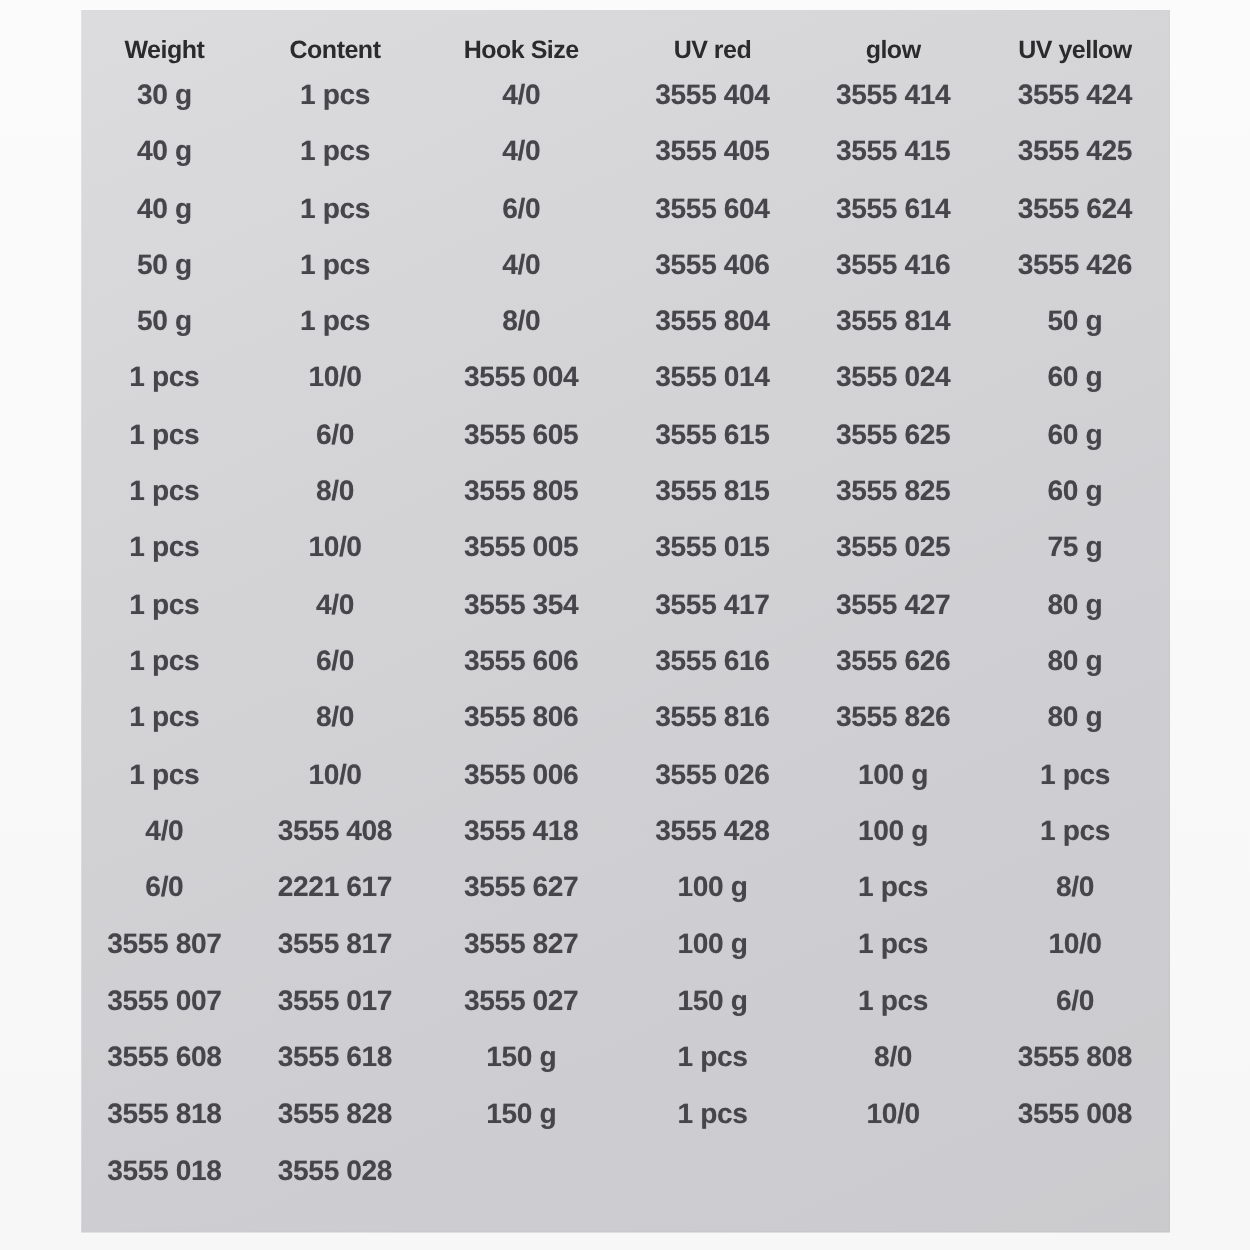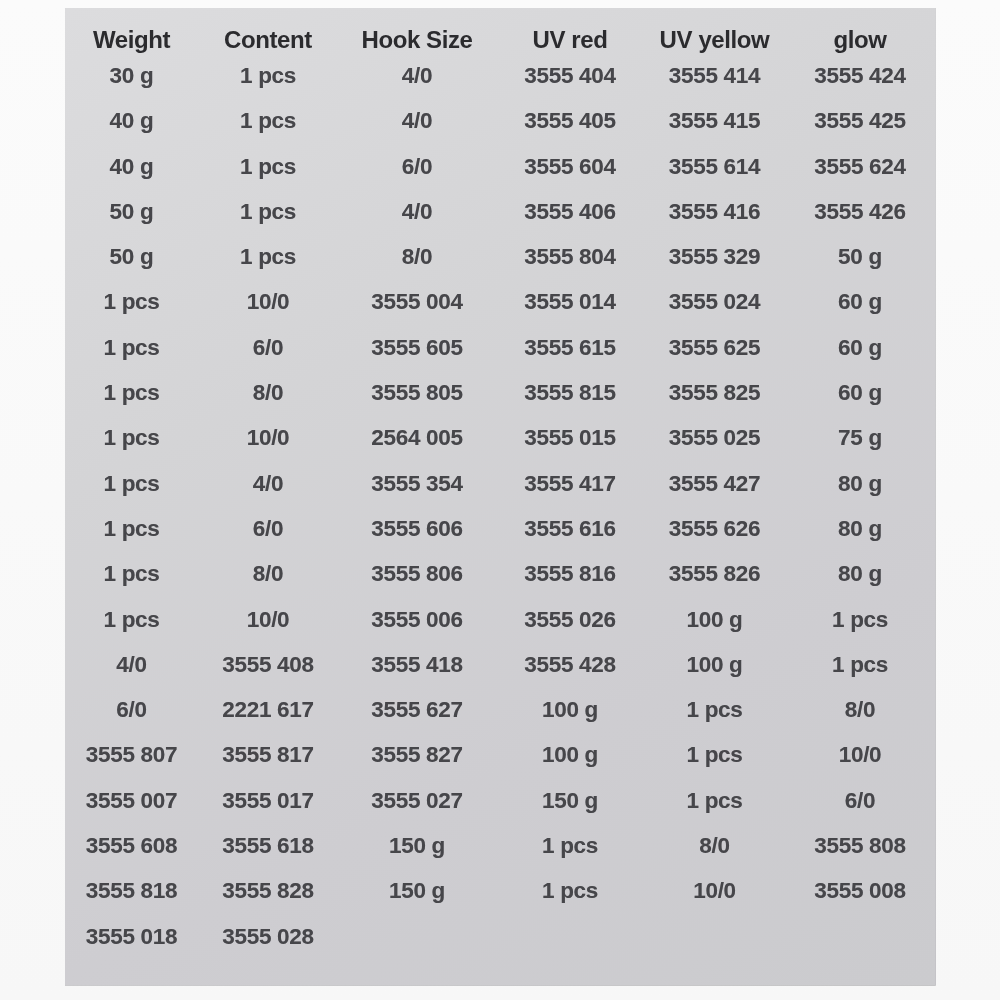--- a/index.html
+++ b/index.html
@@ -33,21 +33,21 @@
   }
   .cell {
     display: flex;
     align-items: center;
     justify-content: center;
     white-space: nowrap;
   }
   .cell.header {
     height: 64px;
     font-weight: 700;
-    font-size: 24px;
+    font-size: 20px;
     letter-spacing: -0.4px;
     color: #2b2b2e;
   }
   .cell.data {
     font-weight: 700;
     font-size: 22.5px;
     letter-spacing: -0.3px;
     color: #46464a;
     text-shadow: 0 0 0.6px rgba(70,70,74,0.35);
   }
@@ -55,22 +55,22 @@
 </head>
 <body>
 
 <div class="page">
   <div class="panel">
     <div class="grid" id="grid">
         <div class="cell header">Weight</div>
         <div class="cell header">Content</div>
         <div class="cell header">Hook Size</div>
         <div class="cell header">UV red</div>
+        <div class="cell header">glow</div>
         <div class="cell header">UV yellow</div>
-        <div class="cell header">glow</div>
         <div class="cell data">30 g</div>
         <div class="cell data">1 pcs</div>
         <div class="cell data">4/0</div>
         <div class="cell data">3555 404</div>
         <div class="cell data">3555 414</div>
         <div class="cell data">3555 424</div>
         <div class="cell data">40 g</div>
         <div class="cell data">1 pcs</div>
         <div class="cell data">4/0</div>
         <div class="cell data">3555 405</div>
@@ -85,21 +85,21 @@
         <div class="cell data">50 g</div>
         <div class="cell data">1 pcs</div>
         <div class="cell data">4/0</div>
         <div class="cell data">3555 406</div>
         <div class="cell data">3555 416</div>
         <div class="cell data">3555 426</div>
         <div class="cell data">50 g</div>
         <div class="cell data">1 pcs</div>
         <div class="cell data">8/0</div>
         <div class="cell data">3555 804</div>
-        <div class="cell data">3555 329</div>
+        <div class="cell data">3555 814</div>
         <div class="cell data">50 g</div>
         <div class="cell data">1 pcs</div>
         <div class="cell data">10/0</div>
         <div class="cell data">3555 004</div>
         <div class="cell data">3555 014</div>
         <div class="cell data">3555 024</div>
         <div class="cell data">60 g</div>
         <div class="cell data">1 pcs</div>
         <div class="cell data">6/0</div>
         <div class="cell data">3555 605</div>
@@ -107,21 +107,21 @@
         <div class="cell data">3555 625</div>
         <div class="cell data">60 g</div>
         <div class="cell data">1 pcs</div>
         <div class="cell data">8/0</div>
         <div class="cell data">3555 805</div>
         <div class="cell data">3555 815</div>
         <div class="cell data">3555 825</div>
         <div class="cell data">60 g</div>
         <div class="cell data">1 pcs</div>
         <div class="cell data">10/0</div>
-        <div class="cell data">2564 005</div>
+        <div class="cell data">3555 005</div>
         <div class="cell data">3555 015</div>
         <div class="cell data">3555 025</div>
         <div class="cell data">75 g</div>
         <div class="cell data">1 pcs</div>
         <div class="cell data">4/0</div>
         <div class="cell data">3555 354</div>
         <div class="cell data">3555 417</div>
         <div class="cell data">3555 427</div>
         <div class="cell data">80 g</div>
         <div class="cell data">1 pcs</div>

